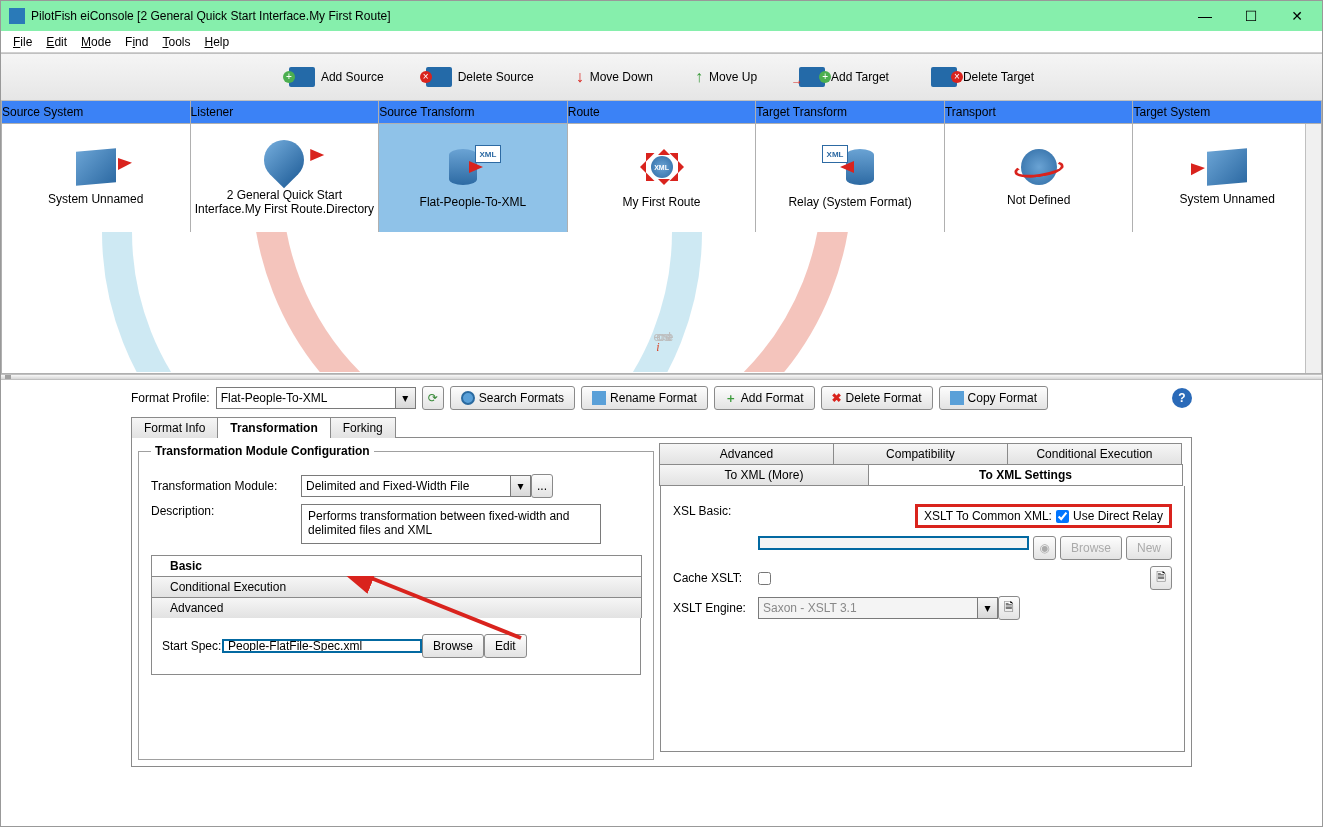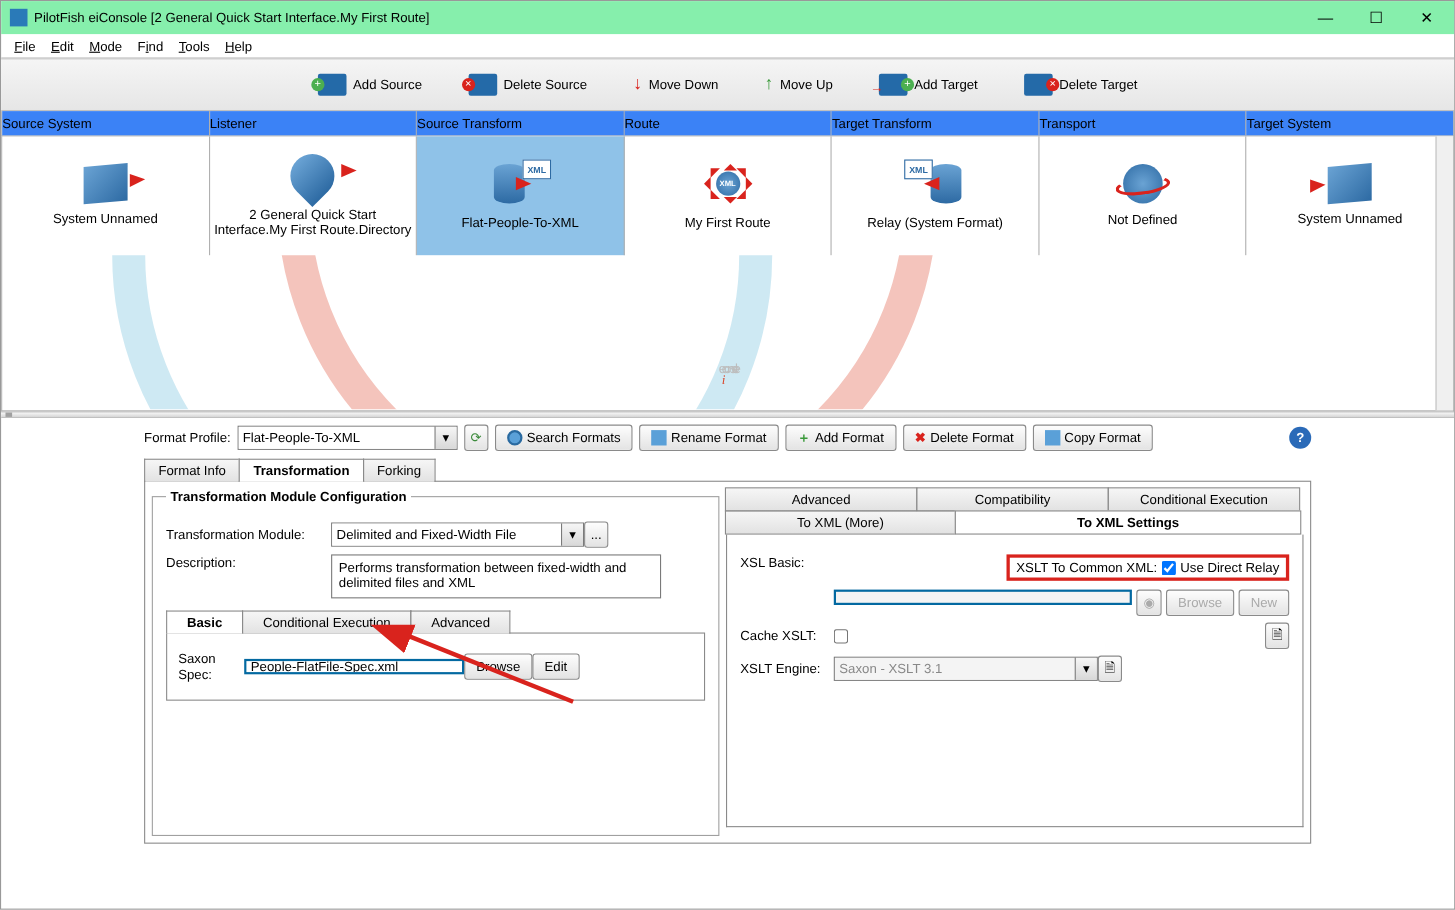--- a/index.html
+++ b/index.html
@@ -61,21 +61,21 @@
 fieldset.group legend { padding:0 4px; font-weight:bold; }
 
 .left-panel { width:516px; }
 .right-panel { flex:1; }
 
 .form-row { display:flex; align-items:center; margin:6px 0; }
 .form-row .lbl { width:150px; }
 .textinput { border:2px solid #0369a1; height:14px; padding:0 4px; background:#fff; }
 .desc-box { border:1px solid #7a7a7a; padding:4px 6px; width:300px; height:40px; font-size:12px; }
 
-.subtabs { display:flex; margin-top:10px; }
+.subtabs { display:flex; margin-top:10px;flex-direction:column; }
 .subtab { border:1px solid #8a8a8a; border-bottom:none; padding:3px 18px; background:linear-gradient(#f6f6f6,#e2e2e2); margin-right:-1px; cursor:pointer; position:relative; top:1px; }
 .subtab.active { background:#fff; font-weight:bold; z-index:2; }
 .subtab-body { border:1px solid #8a8a8a; padding:10px; }
 
 .right-tabs { display:flex; flex-wrap:wrap; }
 .right-tabs .rtab { border:1px solid #8a8a8a; padding:3px 0; text-align:center; background:linear-gradient(#f6f6f6,#e2e2e2); cursor:pointer; margin:-1px 0 0 -1px; }
 .right-tabs .rtab.active { background:#fff; font-weight:bold; }
 .right-body { border:1px solid #8a8a8a; border-top:none; padding:12px; height:266px; }
 
 .highlight-box { border:3px solid #d9231d; padding:2px 6px; display:inline-flex; align-items:center; gap:4px; }
@@ -284,21 +284,21 @@
           <div class="desc-box">Performs transformation between fixed-width and delimited files and XML</div>
         </div>
 
         <div class="subtabs">
           <div class="subtab active">Basic</div>
           <div class="subtab">Conditional Execution</div>
           <div class="subtab">Advanced</div>
         </div>
         <div class="subtab-body">
           <div class="form-row">
-            <div style="width:60px;">Saxon Spec:</div>
+            <div style="width:60px;">Start Spec:</div>
             <input class="textinput" style="width: 200px;" value="People-FlatFile-Spec.xml">
             <button class="btn">Browse</button>
             <button class="btn">Edit</button>
           </div>
         </div>
       </fieldset>
     </div>
 
     <div class="right-panel">
       <div class="right-tabs">

